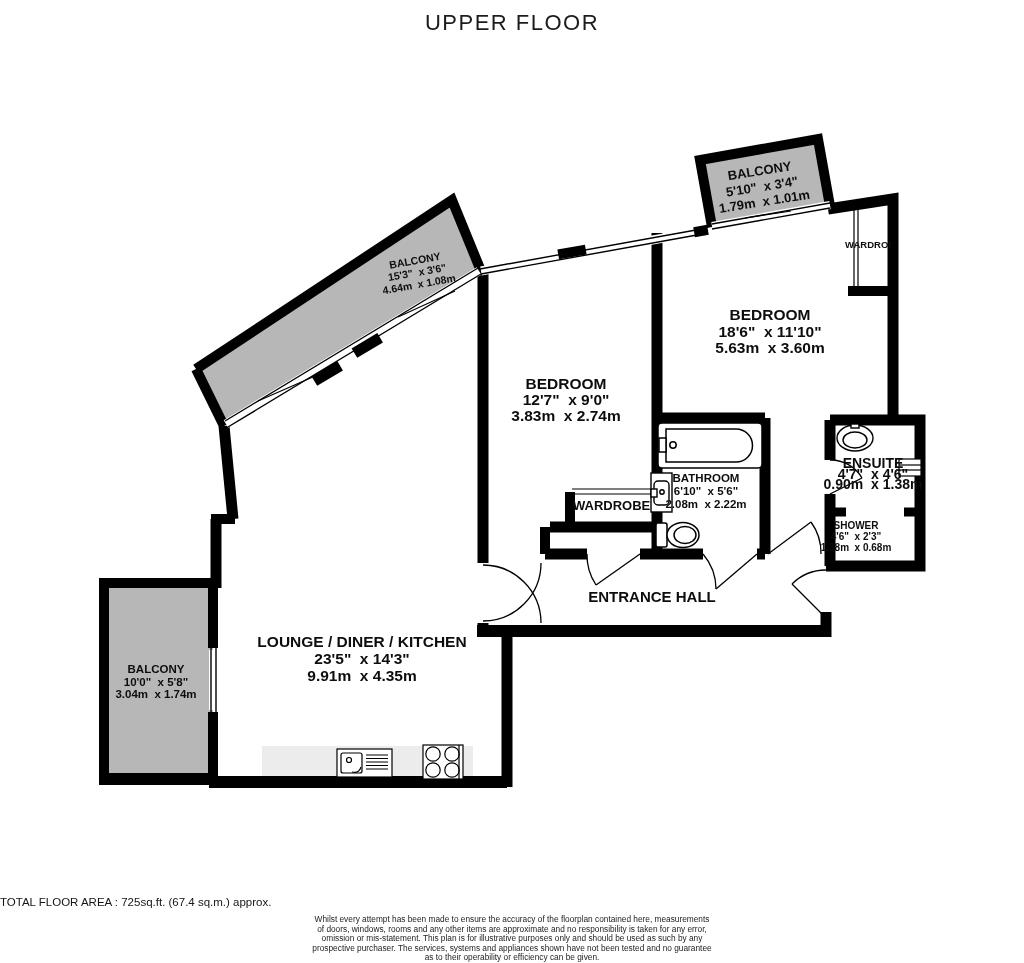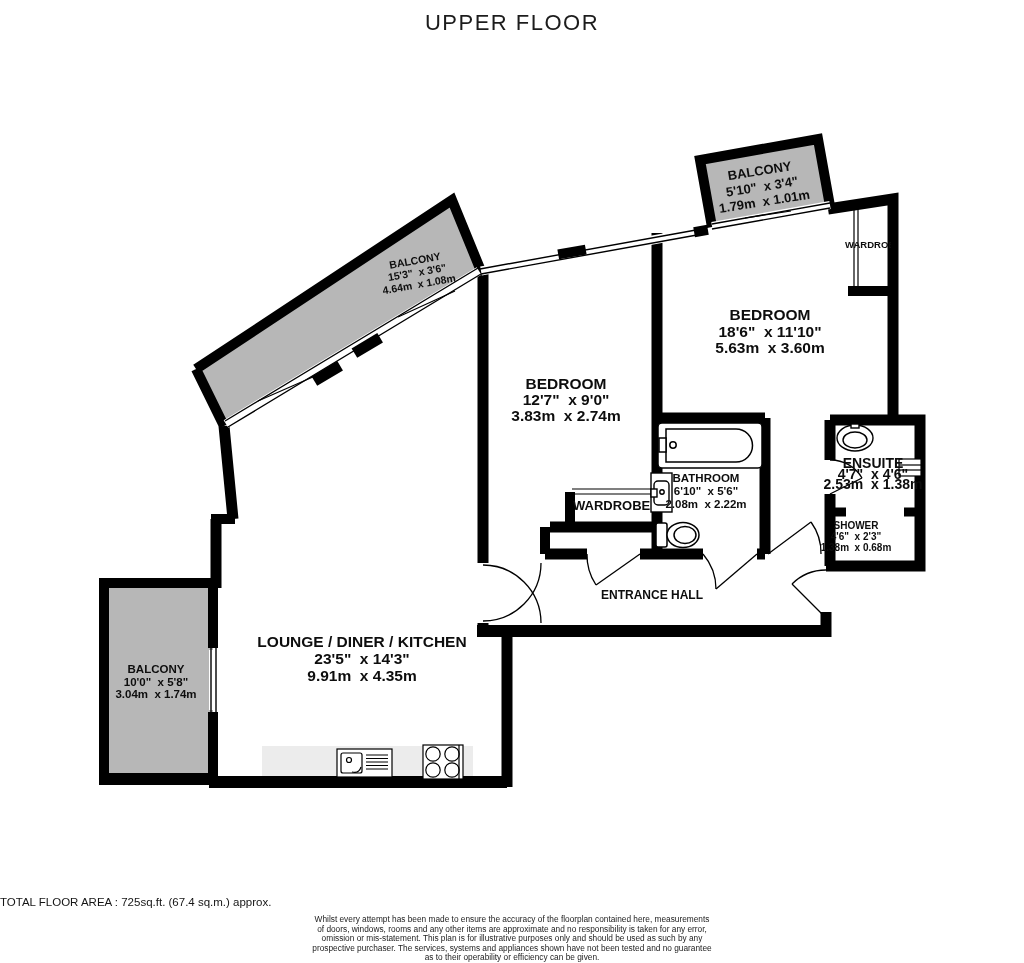--- a/index.html
+++ b/index.html
@@ -176,30 +176,30 @@
 
   <div class="lbl" style="left:631px;top:472px;width:150px;font-size:11.5px;line-height:13px;">
     <span>BATHROOM</span>
     <span class="dim">6'10"  x 5'6"</span>
     <span class="dim">2.08m  x 2.22m</span>
   </div>
 
   <div class="lbl" style="left:813px;top:452px;width:120px;font-size:14px;line-height:10.5px;margin-top:6px;">
     <span>ENSUITE</span>
     <span class="dim">4'7"  x 4'6"</span>
-    <span class="dim">2.53m  x 1.38m</span>
+    <span class="dim">0.90m  x 1.38m</span>
   </div>
 
   <div class="lbl" style="left:796px;top:521px;width:120px;font-size:10px;line-height:10.8px;">
     <span>SHOWER</span>
     <span class="dim">4'6"  x 2'3"</span>
     <span class="dim">1.38m  x 0.68m</span>
   </div>
 
-  <div class="lbl" style="left:542px;top:589px;width:220px;font-size:12px;">
+  <div class="lbl" style="left:542px;top:589px;width:220px;font-size:15px;">
     <span>ENTRANCE HALL</span>
   </div>
 
   <div class="lbl" style="left:227px;top:633px;width:270px;font-size:15.5px;line-height:17px;">
     <span>LOUNGE / DINER / KITCHEN</span>
     <span class="dim">23'5"  x 14'3"</span>
     <span class="dim">9.91m  x 4.35m</span>
   </div>
 
   <div class="lbl" style="left:86px;top:663px;width:140px;font-size:11.5px;line-height:12.5px;">

